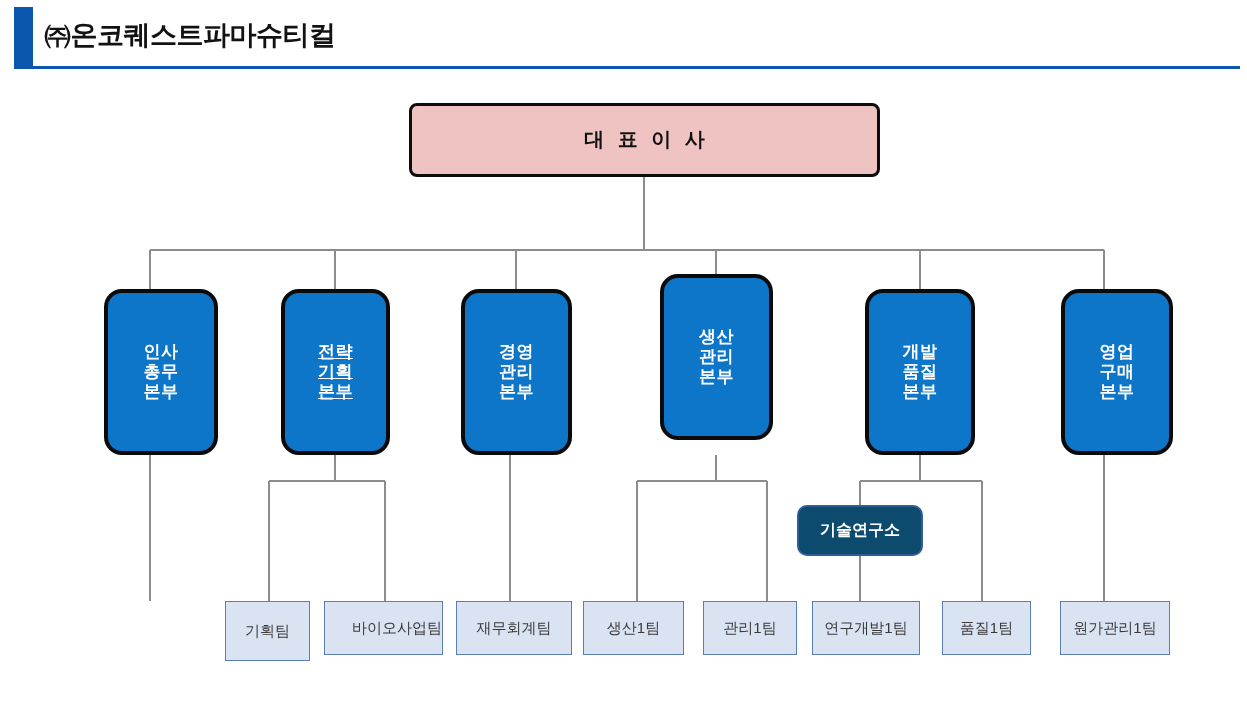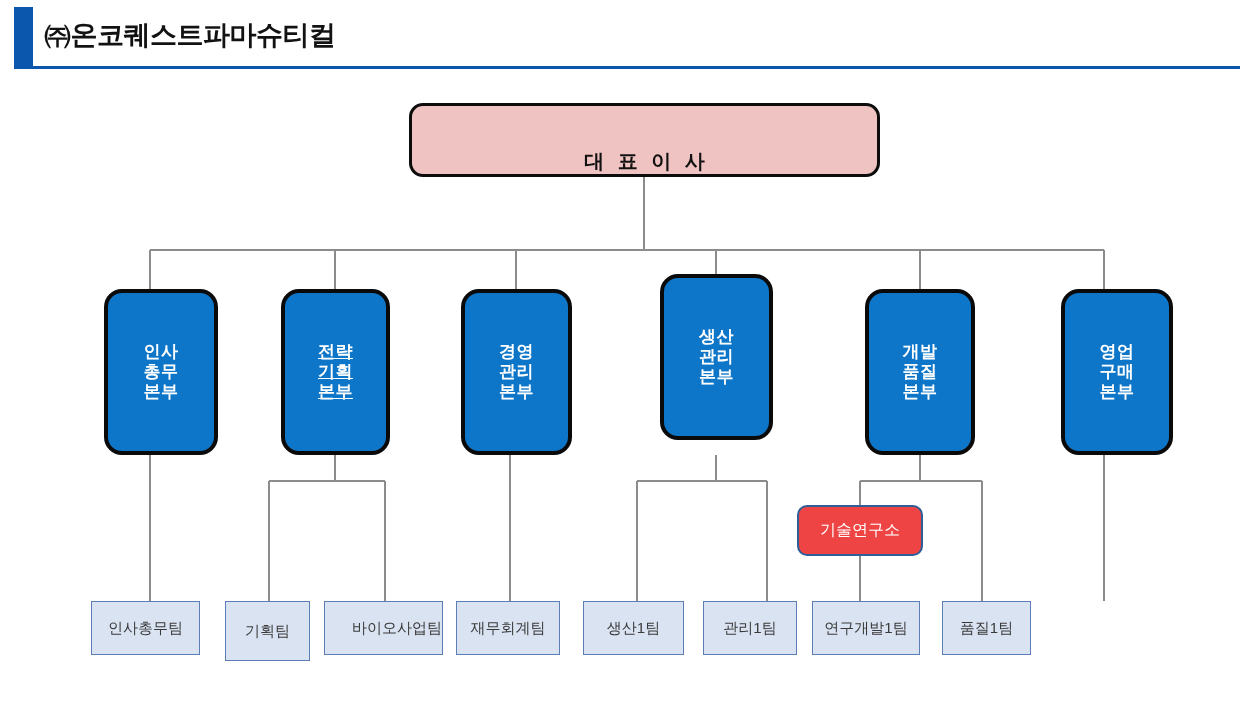--- a/index.html
+++ b/index.html
@@ -62,46 +62,45 @@
     display: flex;
     align-items: center;
     justify-content: center;
     text-align: center;
     line-height: 1.18;
   }
 
   .node-ceo {
     background: #EFC3C1;
     border: 3px solid #0C0C0C;
-    border-radius: 14px;
+    border-radius: 8px;
     color: #111111;
     font-size: 20px;
     font-weight: bold;
     letter-spacing: 4px;
     text-indent: 4px;
-    align-items: flex-end;
   }
 
   .node-division {
     background: #0E76C8;
     border: 4px solid #0A0A0A;
     border-radius: 18px;
     color: #FFFFFF;
     font-size: 17px;
     font-weight: bold;
     letter-spacing: 0.5px;
   }
 
   .node-lab {
-    background: #ef4444;
+    background: #0c4a6e;
     border: 2px solid #2E5F96;
     border-radius: 10px;
     color: #FFFFFF;
     font-size: 16px;
-    font-weight: normal;
+    font-weight: bold;
   }
 
   .node-team {
     background: #DAE3F2;
     border: 1.6px solid #5B7FB4;
     border-radius: 0;
     color: #3A3A3A;
     font-size: 15px;
     font-weight: normal;
   }
@@ -194,46 +193,46 @@
   <div class="node node-division" style="left:1048px; top:289px; width:112px; height:166px;margin-left:13px;">
     <span class="node-label">영업
 구매
 본부</span>
   </div>
 
   <div class="node node-lab" style="left:797px; top:505px; width:126px; height:51px;">
     <span class="node-label">기술연구소</span>
   </div>
 
-  <div class="node node-team" style="left:91px; top:601px; width:109px; height:54px;">
-    <span class="node-label">인사총무팀</span>
-  </div>
 
   <div class="node node-team" style="left:225px; top:601px; width:85px; height:60px;">
     <span class="node-label">기획팀</span>
   </div>
 
   <div class="node node-team" style="left:324px; top:601px; width:119px; height:54px;justify-content:flex-end;">
     <span class="node-label">바이오사업팀</span>
   </div>
 
-  <div class="node node-team" style="left:456px; top:601px; width:104px; height:54px;">
+  <div class="node node-team" style="left:456px; top:601px; width:116px; height:54px;">
     <span class="node-label">재무회계팀</span>
   </div>
 
   <div class="node node-team" style="left:583px; top:601px; width:101px; height:54px;">
     <span class="node-label">생산1팀</span>
   </div>
 
   <div class="node node-team" style="left:703px; top:601px; width:94px; height:54px;">
     <span class="node-label">관리1팀</span>
   </div>
 
   <div class="node node-team" style="left:812px; top:601px; width:108px; height:54px;justify-content:center;">
     <span class="node-label">연구개발1팀</span>
   </div>
 
   <div class="node node-team" style="left:942px; top:601px; width:89px; height:54px;">
     <span class="node-label">품질1팀</span>
   </div>
 
+  <div class="node node-team" style="left:1060px; top:601px; width:110px; height:54px;">
+    <span class="node-label">원가관리1팀</span>
+  </div>
 
 </div>
 
 </body></html>

